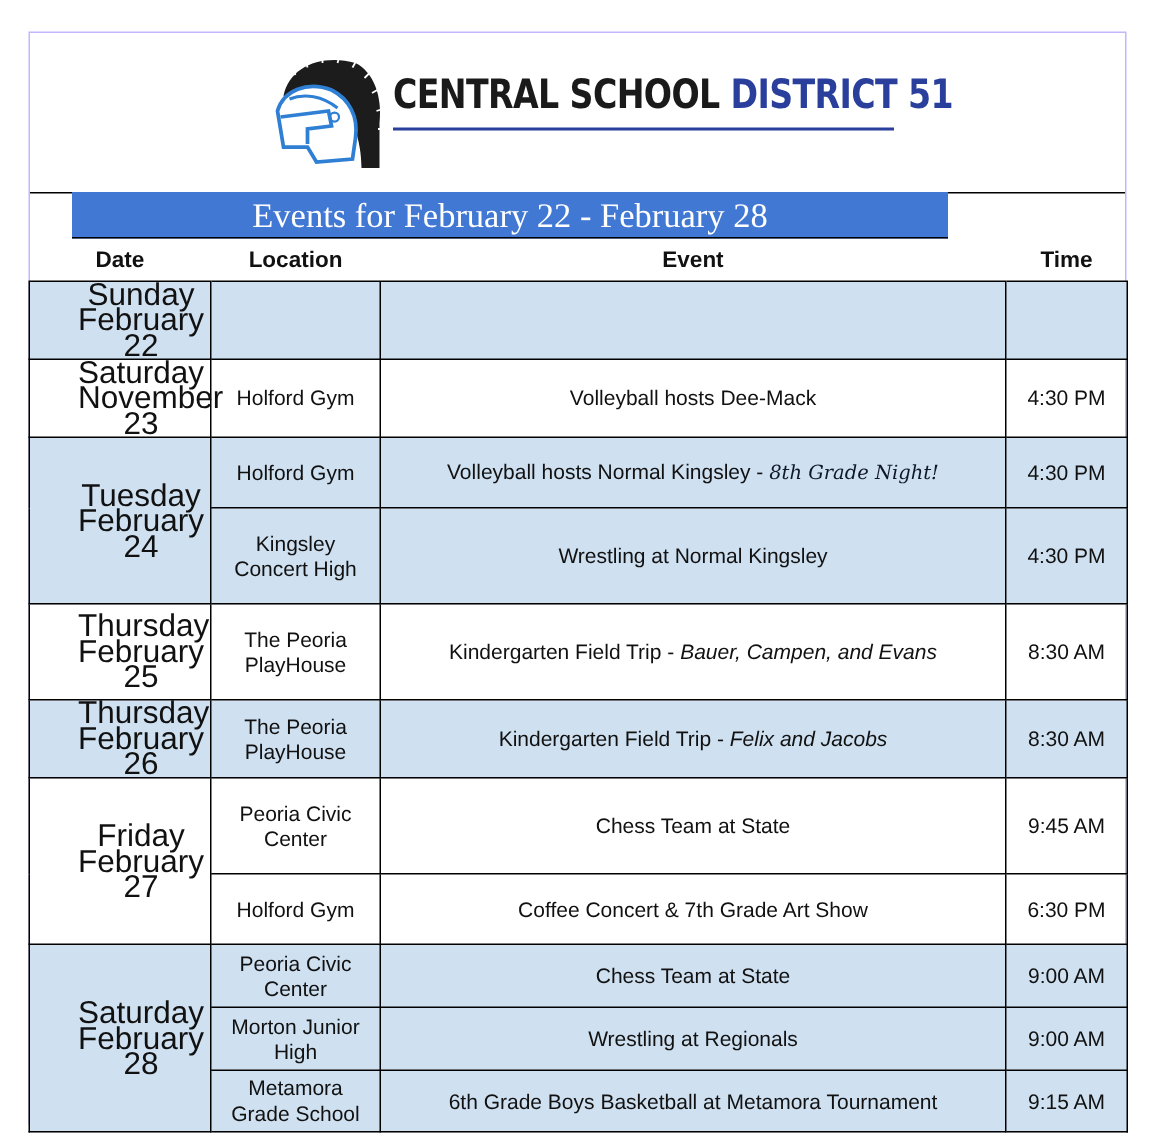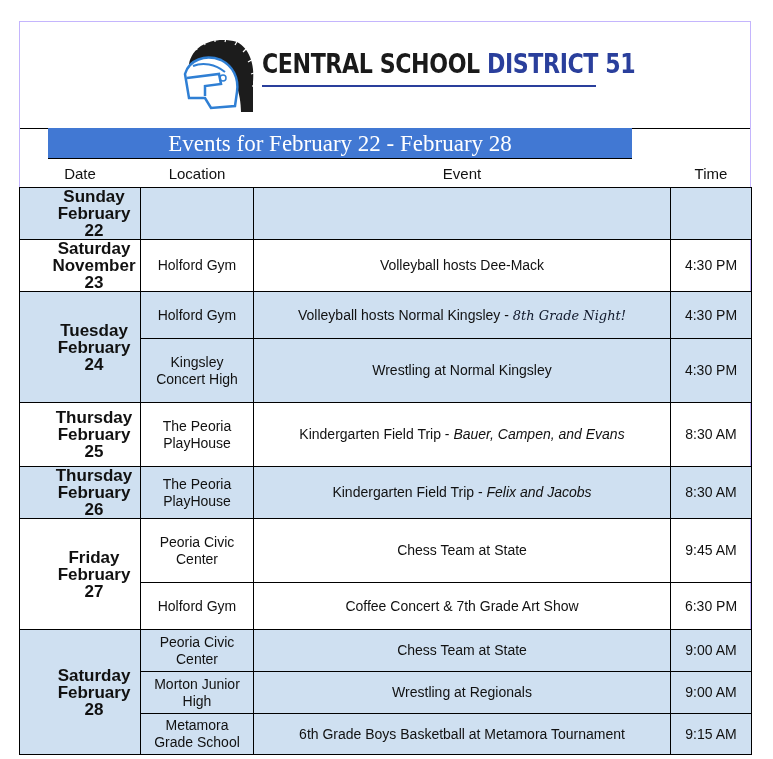--- a/index.html
+++ b/index.html
@@ -7,23 +7,23 @@
     .frame { position: absolute; left: 19px; top: 21px; width: 732px; height: 729px; border: 1px solid #c4b5fd; box-sizing: border-box; }
     .logo-area { position: absolute; left: 0; top: 0; width: 730px; height: 106px; border-bottom: 1px solid #000; }
     .helmet { position: absolute; left: 155px; top: 12px; width: 82px; height: 80px; }
     .brand { position: absolute; left: 242px; top: 26px; font-family: "DejaVu Sans", sans-serif; font-weight: bold; font-size: 27px; letter-spacing: -0.5px; transform: scaleX(0.82); transform-origin: left top; white-space: nowrap; }
     .brand .dark { color: #1a1a1a; }
     .brand .blue { color: #2a3f9c; }
     .brand-rule { position: absolute; left: 242px; top: 63px; width: 334px; height: 2px; background: #2a3f9c; }
     .tagline { position: absolute; left: 242px; top: 68px; font-size: 8.4px; font-style: italic; color: #333; white-space: nowrap; }
     .banner { position: absolute; left: 0; top: 106px; width: 584px; height: 31px; background: #4178d3; color: #fff; font-family: "Liberation Serif", serif; font-size: 23px; text-align: center; line-height: 32px; border-bottom: 1px solid #000; box-sizing: border-box; margin-left: 28px; }
     table { position: absolute; left: -1px; top: 137px; width: 732px; border-collapse: collapse; table-layout: fixed; }
-    th { font-weight: normal; font-size: 15px; height: 28px; padding: 0; border-bottom: 1px solid #000; }
+    th { font-weight: bold; font-size: 15px; height: 28px; padding: 0; border-bottom: 1px solid #000; }
     td { border: 1px solid #000; text-align: center; vertical-align: middle; font-size: 14px; line-height: 17px; padding: 0 4px; }
-    td.date { font-weight: bold; font-size: 17px; padding-left: 32px; }
+    td.date { font-weight: normal; font-size: 21px; padding-left: 32px; }
     tr.shaded td { background: #cfe0f1; }
     .hl-script { font-family: "DejaVu Serif", serif; font-style: italic; color: #0f172a; font-size: 13px; }
     .italic { font-style: italic; }
   </style>
 </head>
 <body>
 
 <div class="frame">
   <div class="logo-area">
     <svg class="helmet" viewBox="0 0 82 80">

